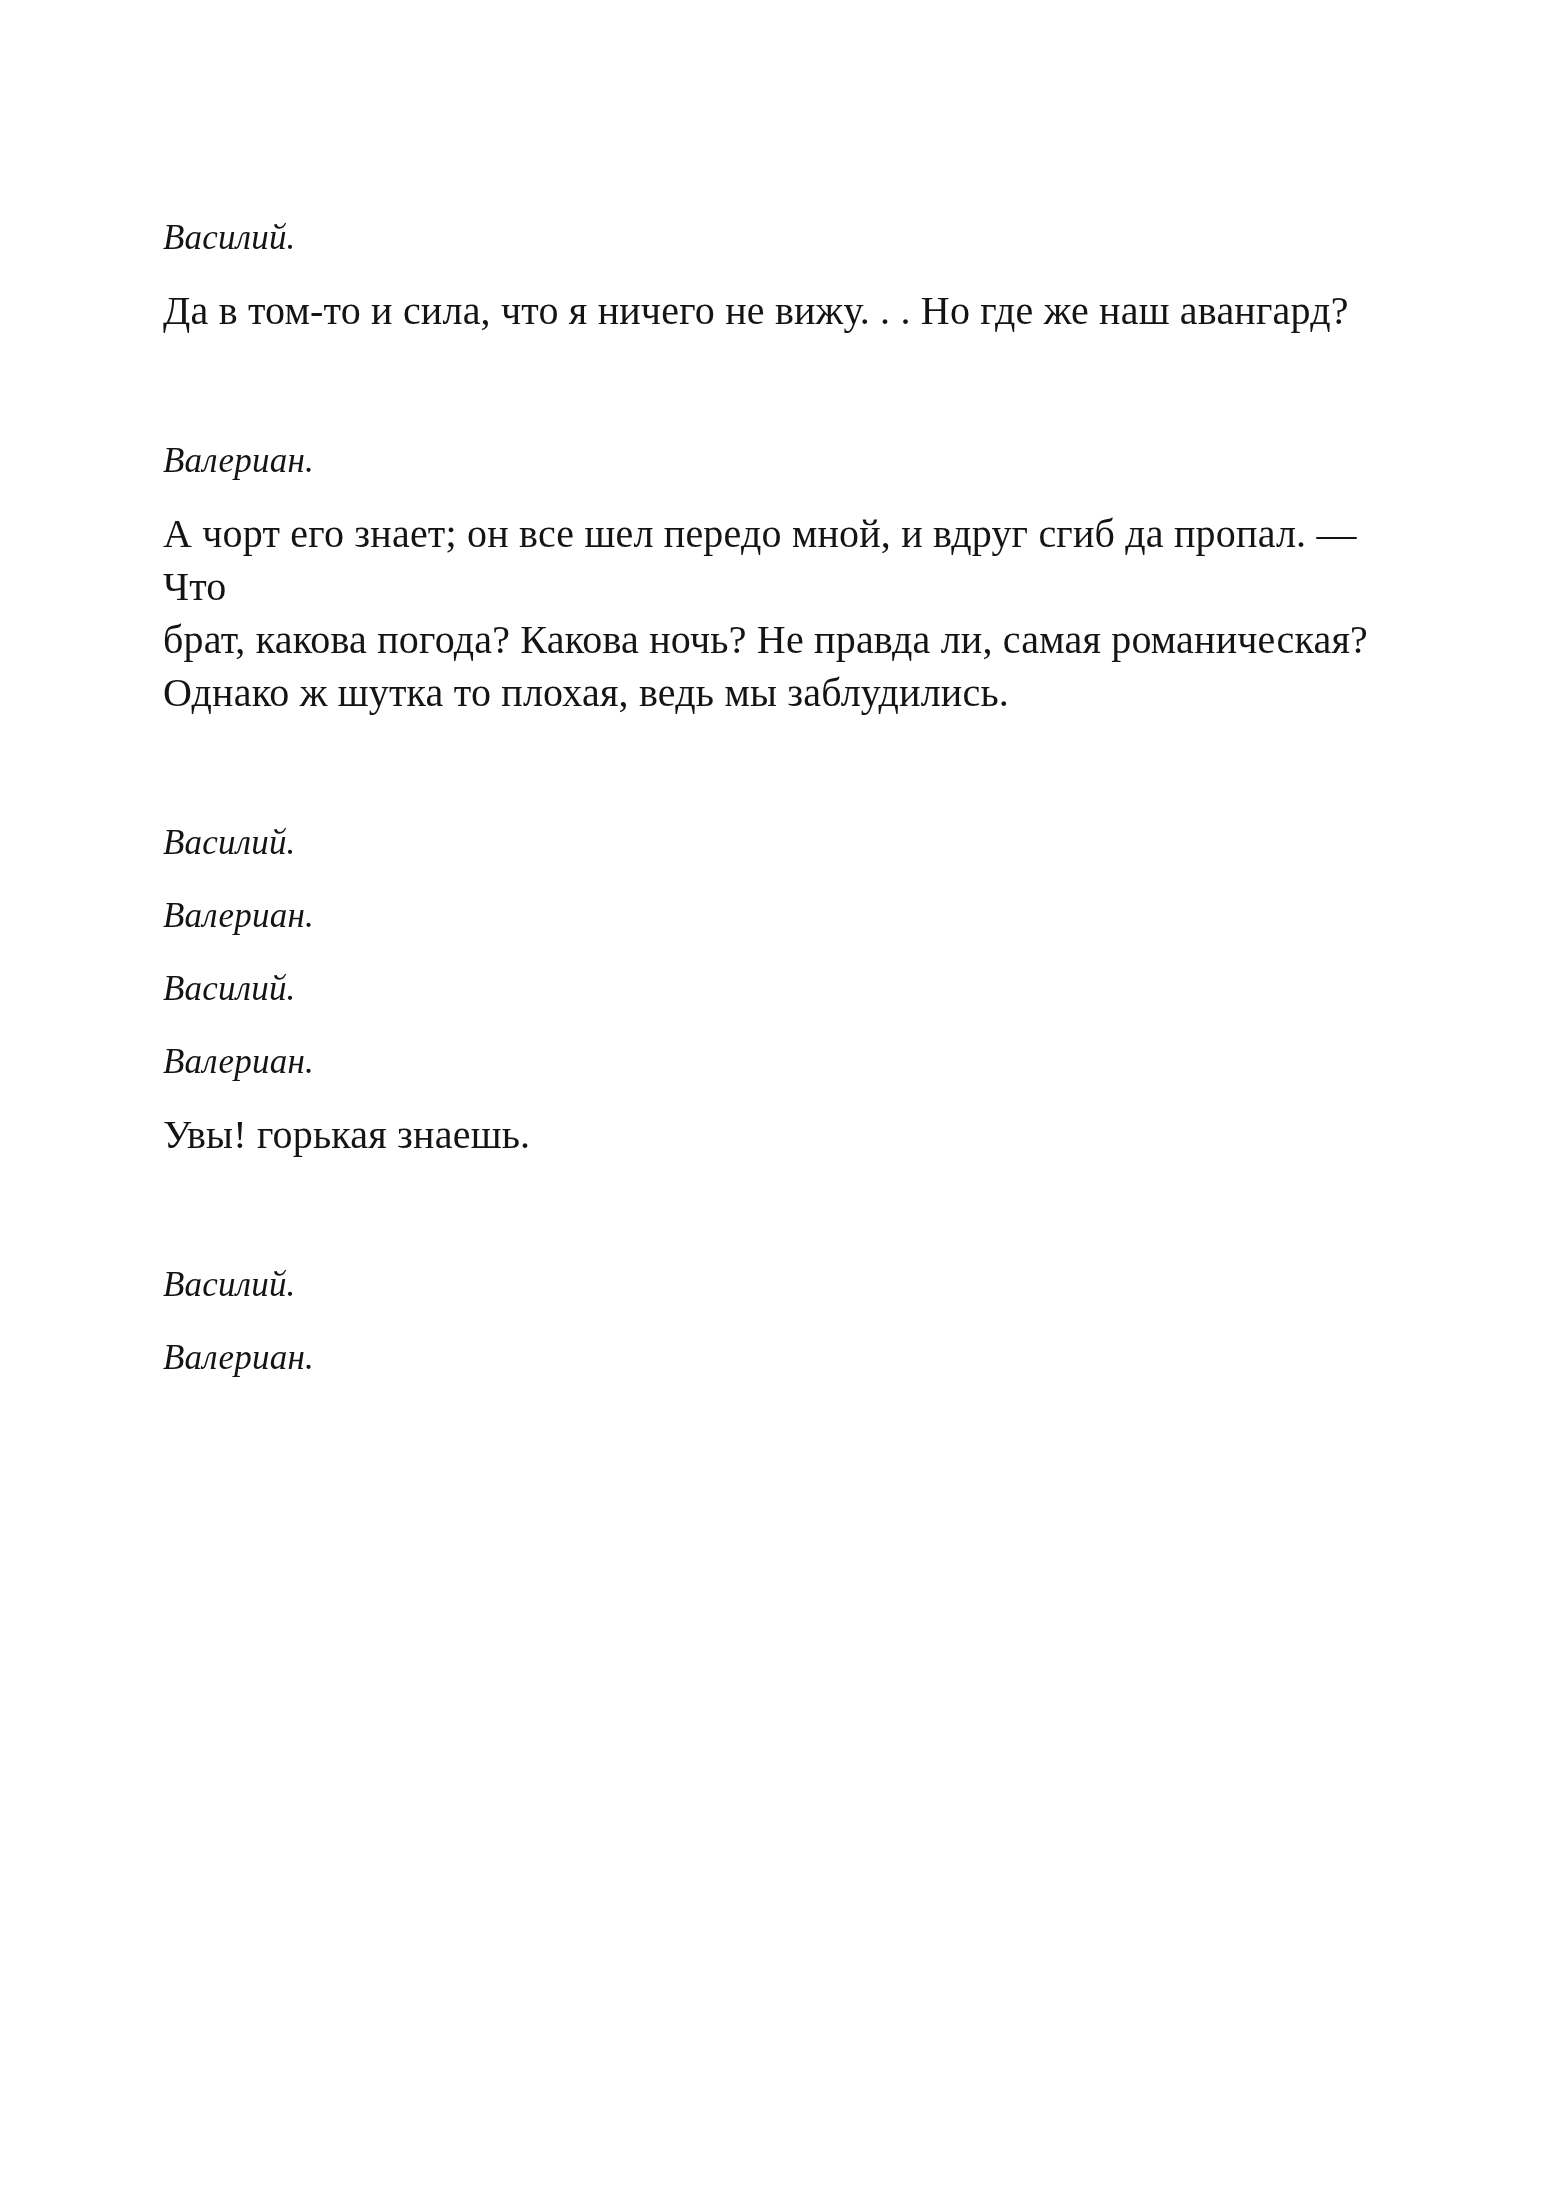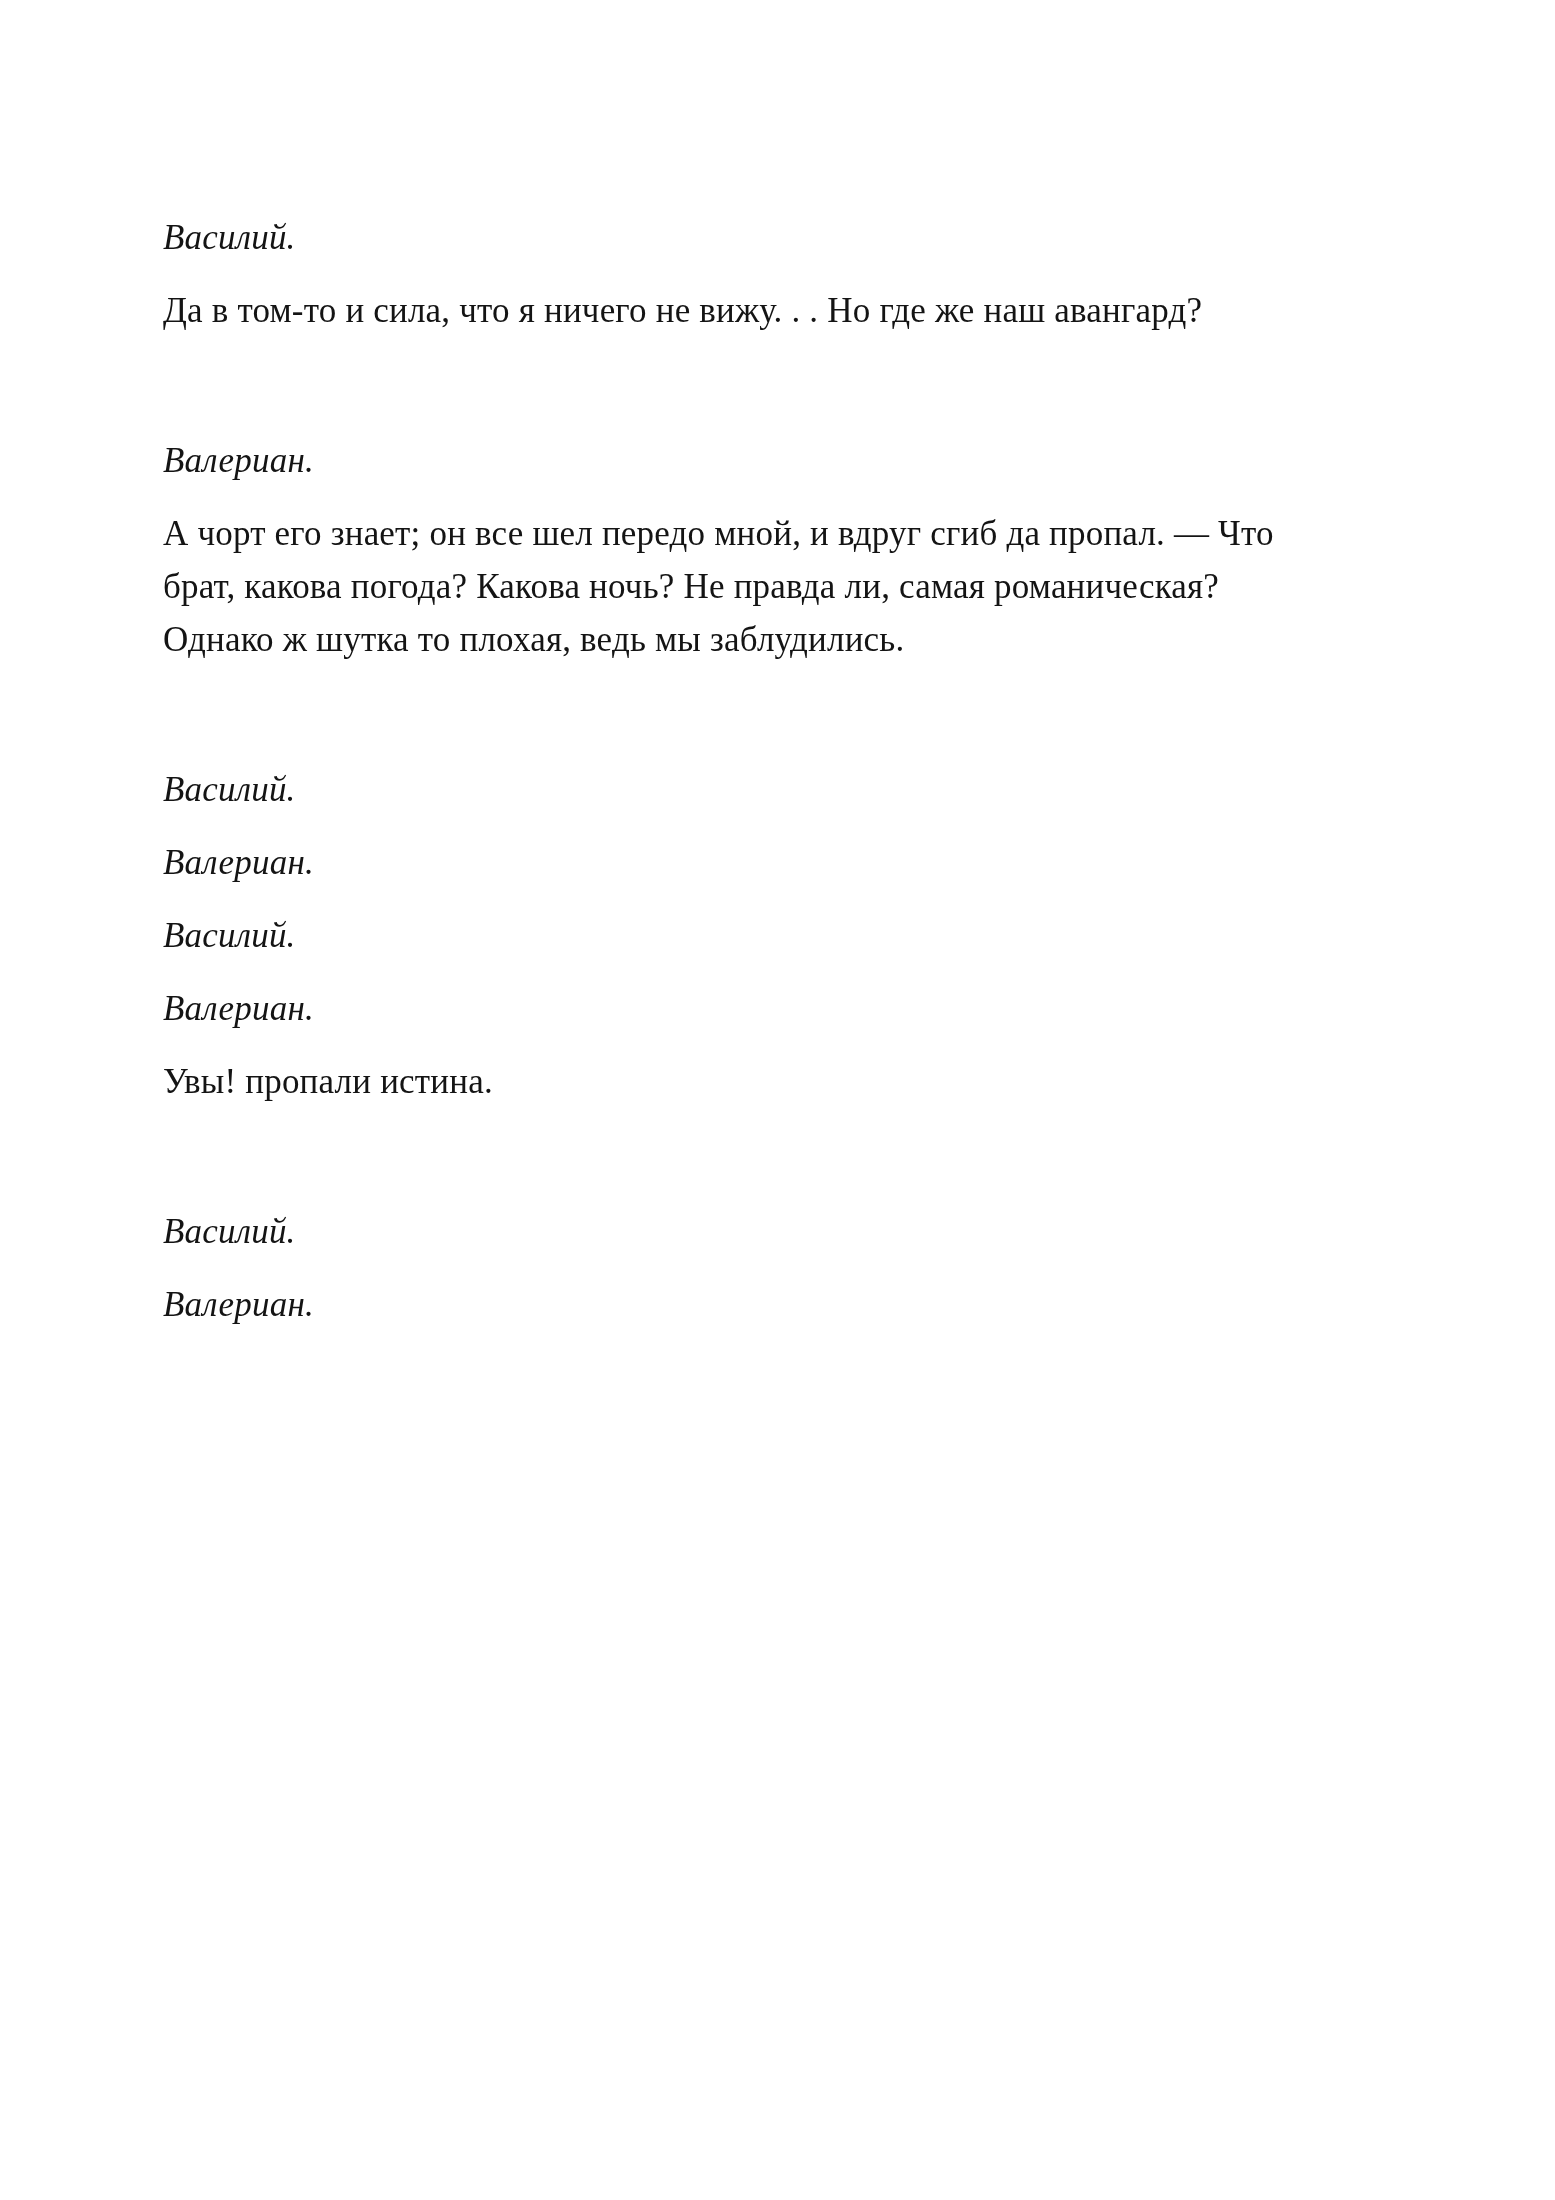--- a/index.html
+++ b/index.html
@@ -27,21 +27,21 @@
   }
   .speaker {
     font-style: italic;
     font-weight: normal;
     font-size: 35px;
     line-height: 53px;
     margin: 0 0 20px 0;
     letter-spacing: 0.2px;
   }
   .utterance {
-    font-size: 35px;
+    font-size: 40px;
     line-height: 53px;
     margin: 0 0 97px 0;
     width: 1262px;
     white-space: pre-line;
     letter-spacing: 0.2px;
   }
 </style>
 </head>
 <body>
 
@@ -66,21 +66,21 @@
   <section class="dialogue-block">
     <h2 class="speaker">Валериан.</h2>
   </section>
 
   <section class="dialogue-block">
     <h2 class="speaker">Василий.</h2>
   </section>
 
   <section class="dialogue-block">
     <h2 class="speaker">Валериан.</h2>
-    <p class="utterance">Увы! пропали истина.</p>
+    <p class="utterance">Увы! горькая знаешь.</p>
   </section>
 
   <section class="dialogue-block">
     <h2 class="speaker">Василий.</h2>
   </section>
 
   <section class="dialogue-block">
     <h2 class="speaker">Валериан.</h2>
   </section>
 

